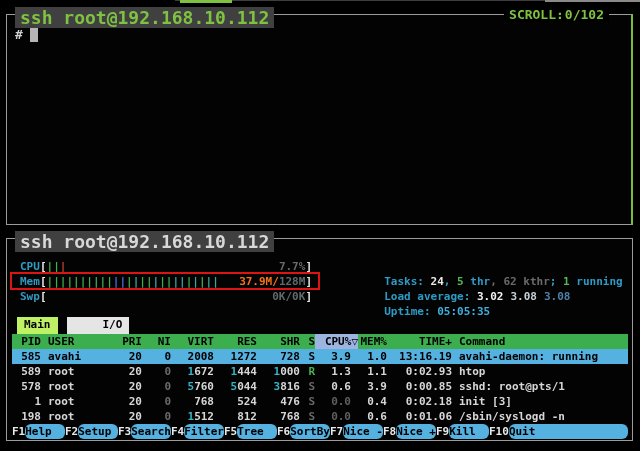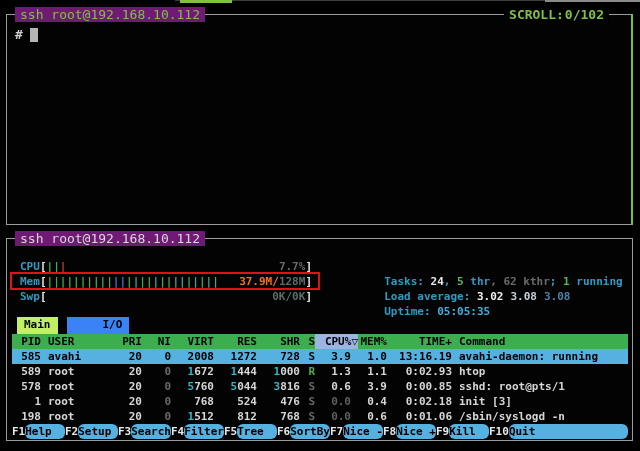--- a/index.html
+++ b/index.html
@@ -10,22 +10,22 @@
 
   
   .edge-line  { top:0; left:175px; width:465px; height:1px; background:#3d3d3d; }
   .edge-green { top:0; left:180px; width:52px; height:3px; background:#7fc241; }
   .edge-gray  { top:0; left:545px; width:95px; height:2px; background:#8a8a8a; }
 
   
   .pane { position:absolute; border:1px solid #9b9b9b; background:#030303; }
   #pane-top { left:6px; top:14px; width:627px; height:211px; border-right:2px solid #74bf3f; }
   #pane-bottom { left:6px; top:238px; width:627px; height:203px; }
-  .pane-title { position:absolute; top:-8px; left:8px; background:#701a75; padding:0 5px;
-    font-size:13px; font-weight:400; white-space:pre; }
+  .pane-title { position:absolute; top:-8px; left:8px; background:#404040; padding:0 5px;
+    font-size:18px; font-weight:700; white-space:pre; }
   .pane-title.green { color:#7fc241; }
   .pane-title.white { color:#d8d8d8; }
   .scroll-ind { position:absolute; top:-8px; right:22px; background:#000; padding:0 5px;
     font-size:13px; font-weight:700; color:#7fc241; white-space:pre; }
   .scroll-ind .val { margin-left:1px; }
 
   
   .prompt-line { position:absolute; left:8px; top:12px; font-size:13px; font-weight:700;
     color:#cfcfcf; display:flex; align-items:center; }
   .cursor { display:inline-block; width:8px; height:14px; background:#b5b5b5; margin-left:7px; }
@@ -51,21 +51,21 @@
 
   .info { margin-left:6px; white-space:pre; }
   .cy { color:#2e9bc5;text-align:center; } .wt { color:#e8e8e8; } .gn { color:#54b854; }
   .ld1 { color:#f2f2f2; } .ld2 { color:#c7d0d6; margin-left:7px; } .ld3 { color:#4f81a8; margin-left:7px; }
   .upv { color:#41aede; }
 
   
   .tabsrow { height:17px; line-height:15px; }
   .tab { padding:0 7px; margin-right:9px; color:#000; cursor:default; }
   .tab.main { background:#bef264; margin-left:5px; }
-  .tab.io { background:#3b82f6;padding-left:36px; }
+  .tab.io { background:#e5e5e5;padding-left:36px; }
 
   
   .thead { background:#3cae4e; color:#000000; }
   .prow { height:15px; line-height:15px; display:flex; white-space:pre; }
   .prow.sel { background:#55b1e0; }
   .prow.sel span { color:#000 !important; }
   .c-pid{width:29px;text-align:right}
   .c-user{width:72px;padding-left:7px;text-align:left;overflow:hidden}
   .c-pri{width:29px;text-align:right}
   .c-ni{width:29px;text-align:right}

